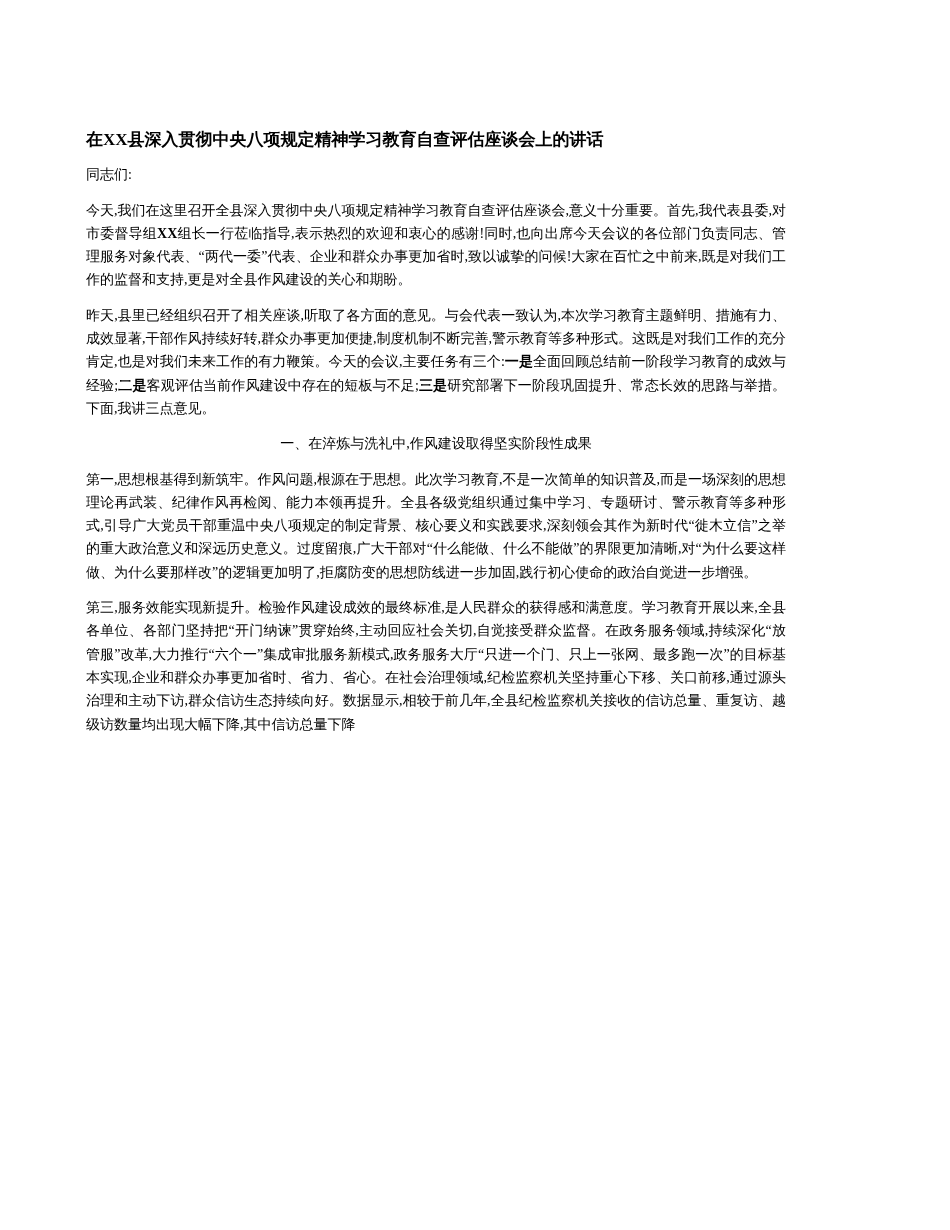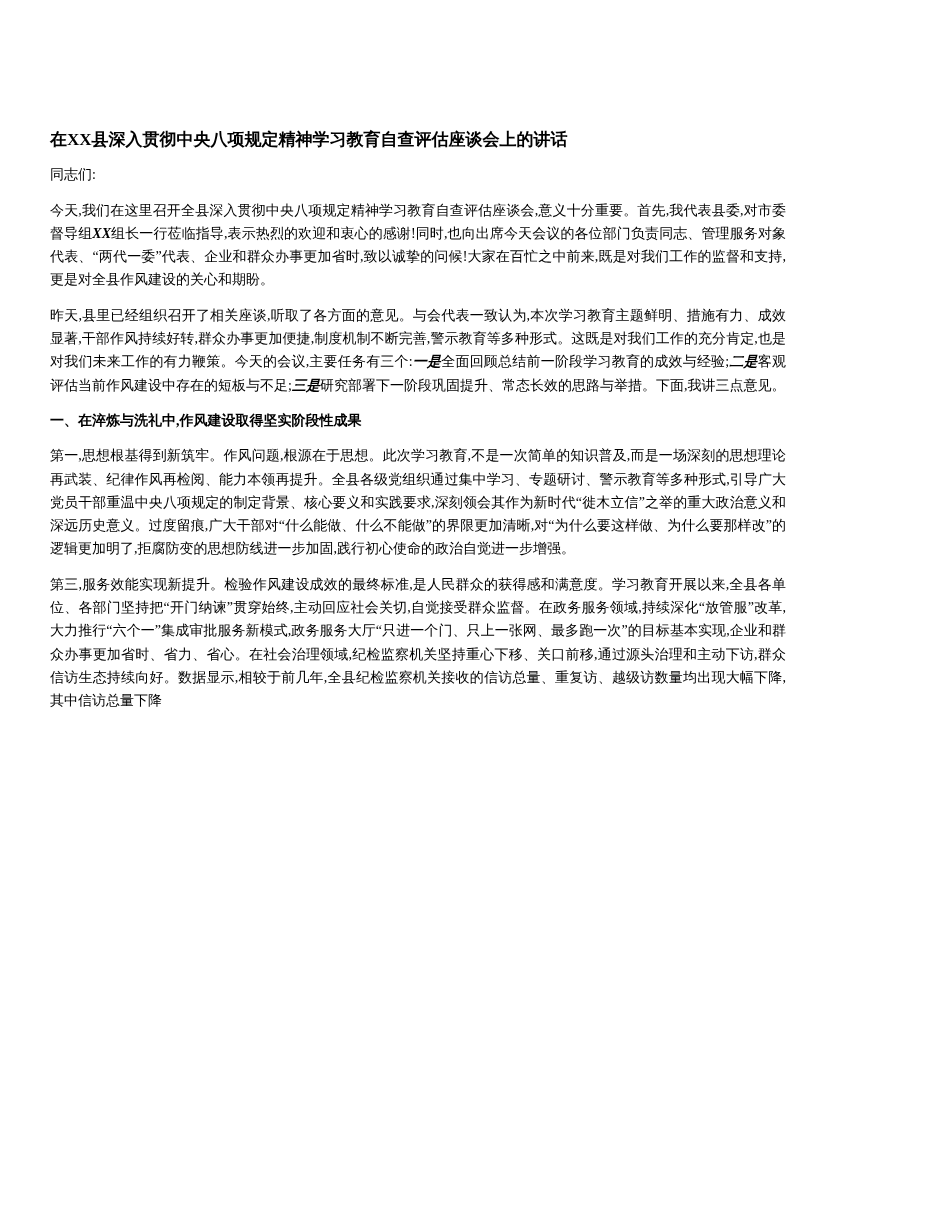--- a/index.html
+++ b/index.html
@@ -10,43 +10,41 @@
   body {
     width: 950px;
     min-height: 1230px;
     font-family: "Liberation Serif", "DejaVu Serif", serif;
     color: #000000;
     overflow: hidden;
   }
   .page {
     box-sizing: border-box;
     width: 898px;
-    padding: 128px 112px 40px 50px;
+    padding: 128px 112px 40px 86px;
   }
   .doc-title {
     font-size: 17px;
     font-weight: 700;
     line-height: 23.3px;
     margin: 0 0 12px 0;
     text-align: left;
   }
   .para, .section-heading {
     font-size: 14px;
     font-weight: 400;
     line-height: 23.3px;
     margin: 0 0 12px 0;
     text-align: justify;
   }
   .section-heading {
-    text-align: left;
-    font-weight: bold;
+    text-align: center;
   }
   .para b {
     font-weight: 700;
-    font-style: italic;
   }
 </style>
 </head>
 <body>
 
 <div class="page">
 
   <h1 class="doc-title">在XX县深入贯彻中央八项规定精神学习教育自查评估座谈会上的讲话</h1>
 
   <p class="para">同志们:</p>

